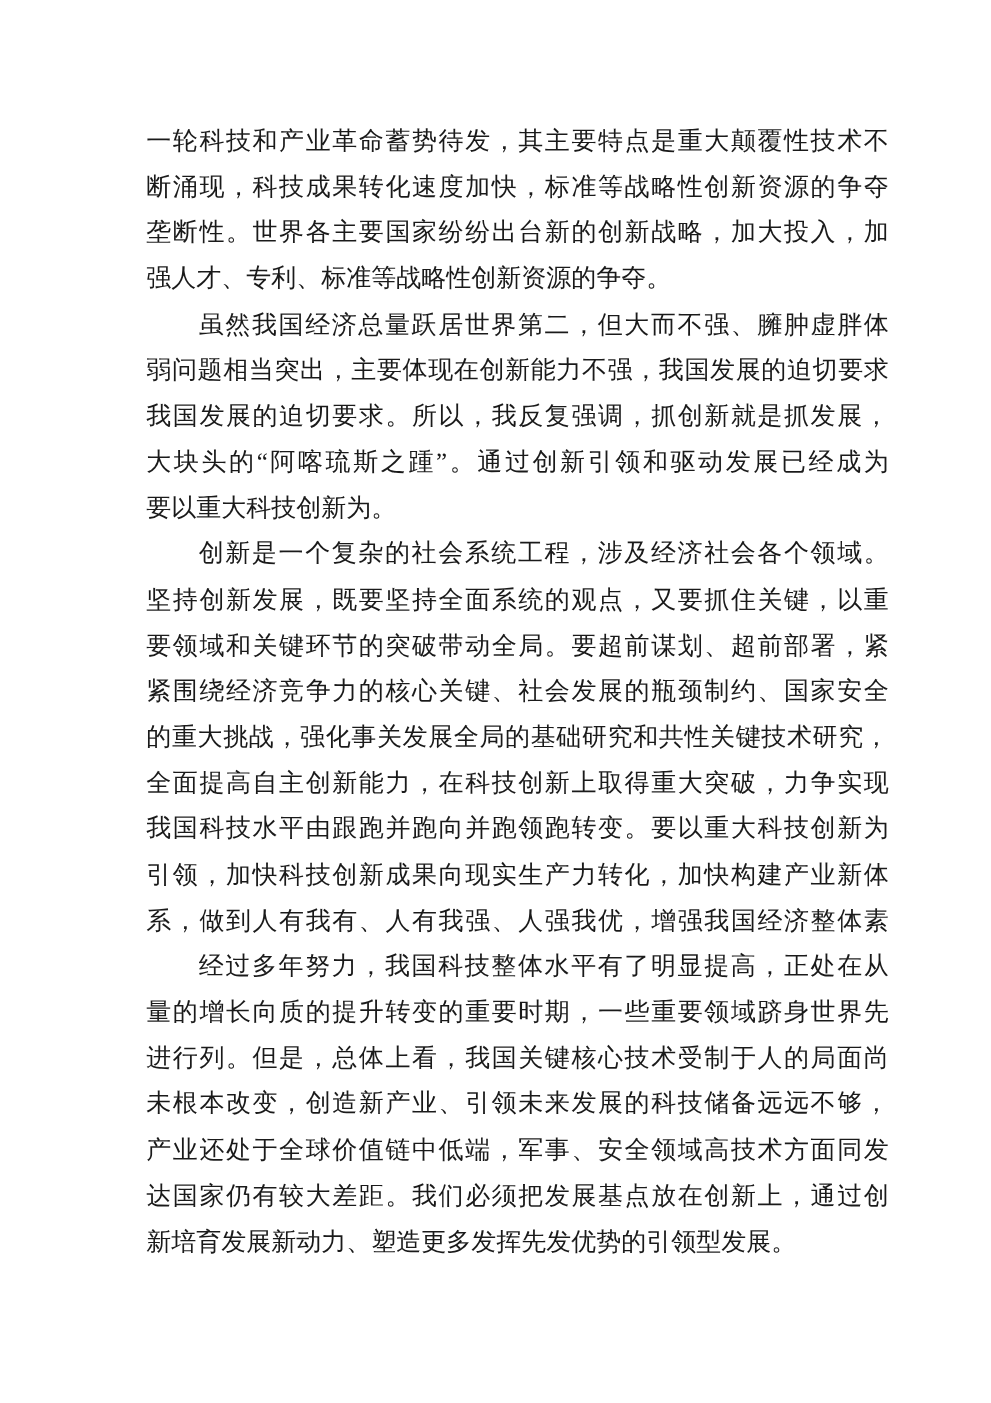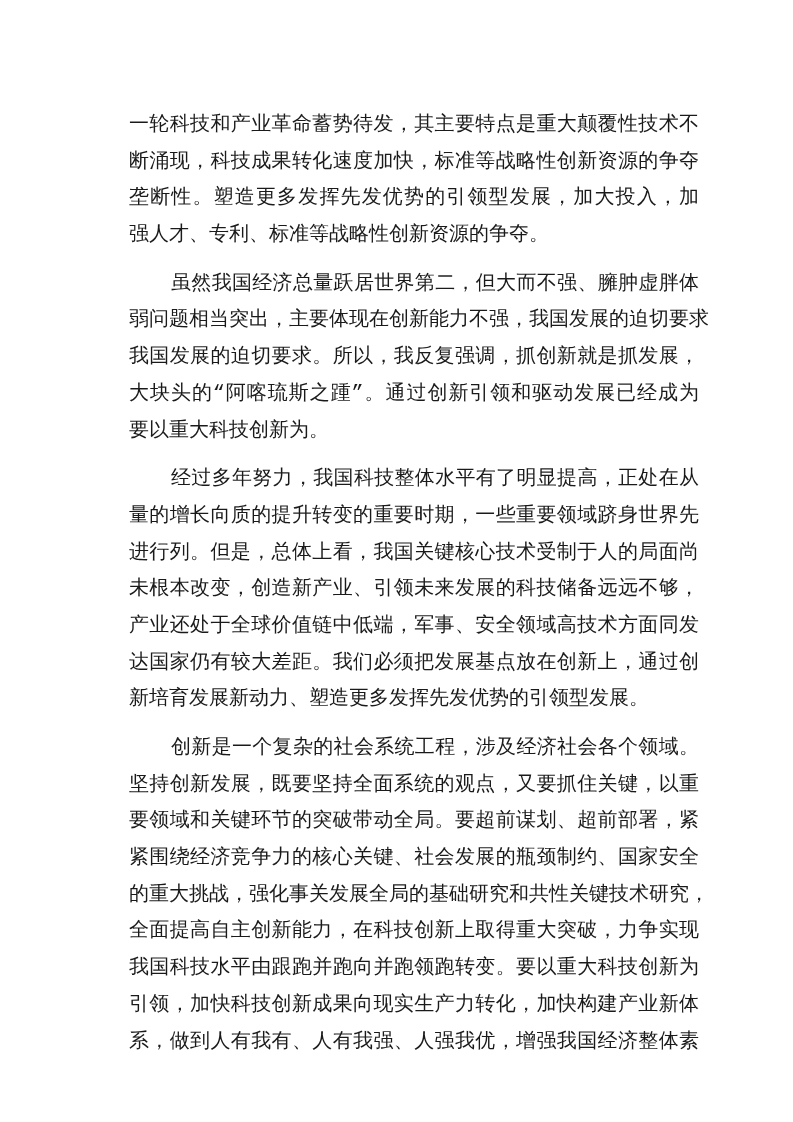--- a/index.html
+++ b/index.html
@@ -15,23 +15,22 @@
     overflow: hidden;
     font-family: "Liberation Serif", "DejaVu Serif", serif;
   }
   .content {
     position: absolute;
     left: 117px;
     top: 95px;
     width: 594px;
   }
   .paragraph {
-    margin: 12px;
+    margin: 0;
     padding: 0;
-    font-family: Liberation Mono, monospace;
   }
   .line {
     height: 36.7px;
     line-height: 36.7px;
     font-size: 20px;
     color: #1a1a1a;
     white-space: nowrap;
     text-align: justify;
     text-align-last: justify;
     -moz-text-align-last: justify;
@@ -47,44 +46,44 @@
   }
 </style>
 </head>
 <body>
 
 <div class="page">
   <div class="content">
       <div class="paragraph">
         <div class="line">一轮科技和产业革命蓄势待发，其主要特点是重大颠覆性技术不</div>
         <div class="line">断涌现，科技成果转化速度加快，标准等战略性创新资源的争夺</div>
-        <div class="line">垄断性。塑造更多发挥先发优势的引领型发展，加大投入，加</div>
+        <div class="line">垄断性。世界各主要国家纷纷出台新的创新战略，加大投入，加</div>
         <div class="line flush">强人才、专利、标准等战略性创新资源的争夺。</div>
       </div>
       <div class="paragraph">
         <div class="line indent">虽然我国经济总量跃居世界第二，但大而不强、臃肿虚胖体</div>
         <div class="line">弱问题相当突出，主要体现在创新能力不强，我国发展的迫切要求</div>
         <div class="line">我国发展的迫切要求。所以，我反复强调，抓创新就是抓发展，</div>
         <div class="line">大块头的“阿喀琉斯之踵”。通过创新引领和驱动发展已经成为</div>
         <div class="line flush">要以重大科技创新为。</div>
-      </div>
-      <div class="paragraph">
-        <div class="line indent">经过多年努力，我国科技整体水平有了明显提高，正处在从</div>
-        <div class="line">量的增长向质的提升转变的重要时期，一些重要领域跻身世界先</div>
-        <div class="line">进行列。但是，总体上看，我国关键核心技术受制于人的局面尚</div>
-        <div class="line">未根本改变，创造新产业、引领未来发展的科技储备远远不够，</div>
-        <div class="line">产业还处于全球价值链中低端，军事、安全领域高技术方面同发</div>
-        <div class="line">达国家仍有较大差距。我们必须把发展基点放在创新上，通过创</div>
-        <div class="line flush">新培育发展新动力、塑造更多发挥先发优势的引领型发展。</div>
       </div>
       <div class="paragraph">
         <div class="line indent">创新是一个复杂的社会系统工程，涉及经济社会各个领域。</div>
         <div class="line">坚持创新发展，既要坚持全面系统的观点，又要抓住关键，以重</div>
         <div class="line">要领域和关键环节的突破带动全局。要超前谋划、超前部署，紧</div>
         <div class="line">紧围绕经济竞争力的核心关键、社会发展的瓶颈制约、国家安全</div>
         <div class="line">的重大挑战，强化事关发展全局的基础研究和共性关键技术研究，</div>
         <div class="line">全面提高自主创新能力，在科技创新上取得重大突破，力争实现</div>
         <div class="line">我国科技水平由跟跑并跑向并跑领跑转变。要以重大科技创新为</div>
         <div class="line">引领，加快科技创新成果向现实生产力转化，加快构建产业新体</div>
         <div class="line">系，做到人有我有、人有我强、人强我优，增强我国经济整体素</div>
       </div>
+      <div class="paragraph">
+        <div class="line indent">经过多年努力，我国科技整体水平有了明显提高，正处在从</div>
+        <div class="line">量的增长向质的提升转变的重要时期，一些重要领域跻身世界先</div>
+        <div class="line">进行列。但是，总体上看，我国关键核心技术受制于人的局面尚</div>
+        <div class="line">未根本改变，创造新产业、引领未来发展的科技储备远远不够，</div>
+        <div class="line">产业还处于全球价值链中低端，军事、安全领域高技术方面同发</div>
+        <div class="line">达国家仍有较大差距。我们必须把发展基点放在创新上，通过创</div>
+        <div class="line flush">新培育发展新动力、塑造更多发挥先发优势的引领型发展。</div>
+      </div>
     </div>
 </div>
 
 </body></html>

